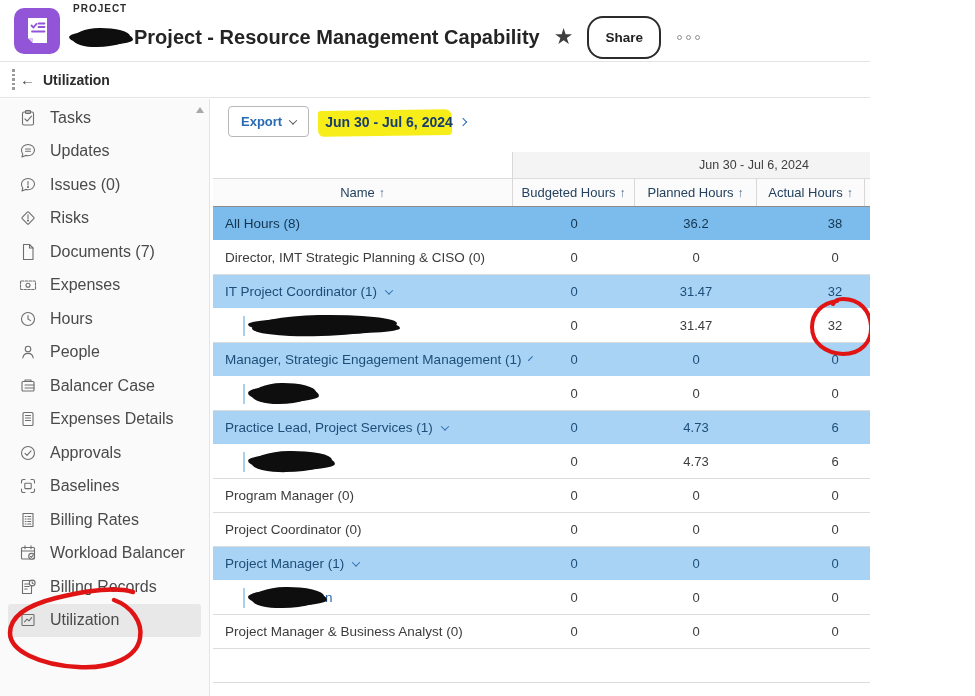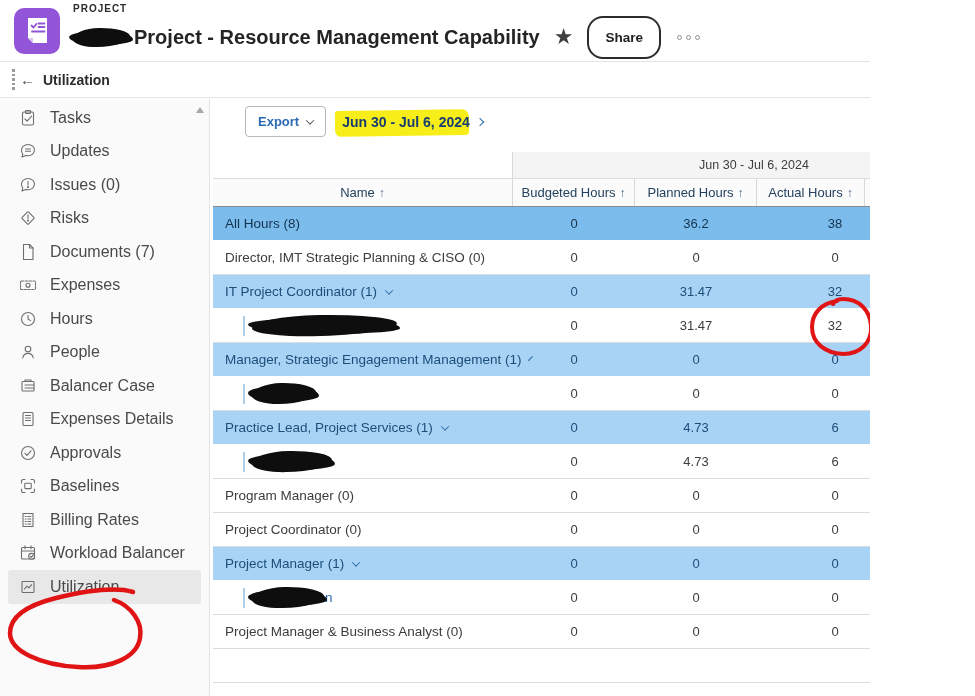--- a/index.html
+++ b/index.html
@@ -45,21 +45,21 @@
 
   
   .main { position:absolute; left:210px; top:99px; right:0; bottom:0; background:#fff; }
 
   .toolbar { position:absolute; top:7px; left:8px; height:31px; display:flex; align-items:center; }
   .filter-group { display:flex; height:31px; border:1px solid #b8b8b8; border-radius:4px; background:#fff; }
   .filter-btn { width:38px; display:flex; align-items:center; justify-content:center;
                 border-right:1px solid #cfcfcf; cursor:pointer; }
   .saved-filters { display:flex; align-items:center; padding:0 12px; color:#2a6ab3; font-size:13px;
                    font-weight:600; cursor:pointer; gap:8px; }
-  .export-btn { margin-left:27px; height:31px; border:1px solid #b8b8b8; border-radius:4px; background:#fff;
+  .export-btn { margin-left:10px; height:31px; border:1px solid #b8b8b8; border-radius:4px; background:#fff;
                 display:flex; align-items:center; padding:0 12px; color:#2a6ab3; font-size:13px;
                 font-weight:600; cursor:pointer; gap:8px; }
   .chev { display:inline-block; width:6px; height:6px; border-right:1.6px solid #555;
           border-bottom:1.6px solid #555; transform:rotate(45deg) translate(-1px,-1px); }
   .date-wrap { position:relative; margin-left:16px; display:flex; align-items:center; cursor:pointer; }
   .date-highlight { position:absolute; left:-7px; top:-4px; width:134px; height:26px; background:#f7ee19;
                     transform:rotate(-0.8deg); border-radius:3px 7px 4px 6px; }
   .date-label { position:relative; color:#173d6e; font-weight:700; font-size:14px; white-space:nowrap; }
   .date-chev { position:relative; margin-left:7px; width:6px; height:6px; border-right:1.8px solid #2a6ab3;
                border-bottom:1.8px solid #2a6ab3; transform:rotate(-45deg); }
@@ -365,20 +365,28 @@
           <span>Billing Rates</span>
         </div>
         <div class="sb-item">
           <span class="sb-icon">
             <svg>
               <use href="#workload-balancer-icon"></use>
             </svg>
           </span>
           <span>Workload Balancer</span>
         </div>
+        <div class="sb-item">
+          <span class="sb-icon">
+            <svg>
+              <use href="#billing-records-icon"></use>
+            </svg>
+          </span>
+          <span>Billing Records</span>
+        </div>
         <div class="sb-item selected">
           <span class="sb-icon">
             <svg>
               <use href="#utilization-icon"></use>
             </svg>
           </span>
           <span>Utilization</span>
         </div>
       </nav>
   </aside>

